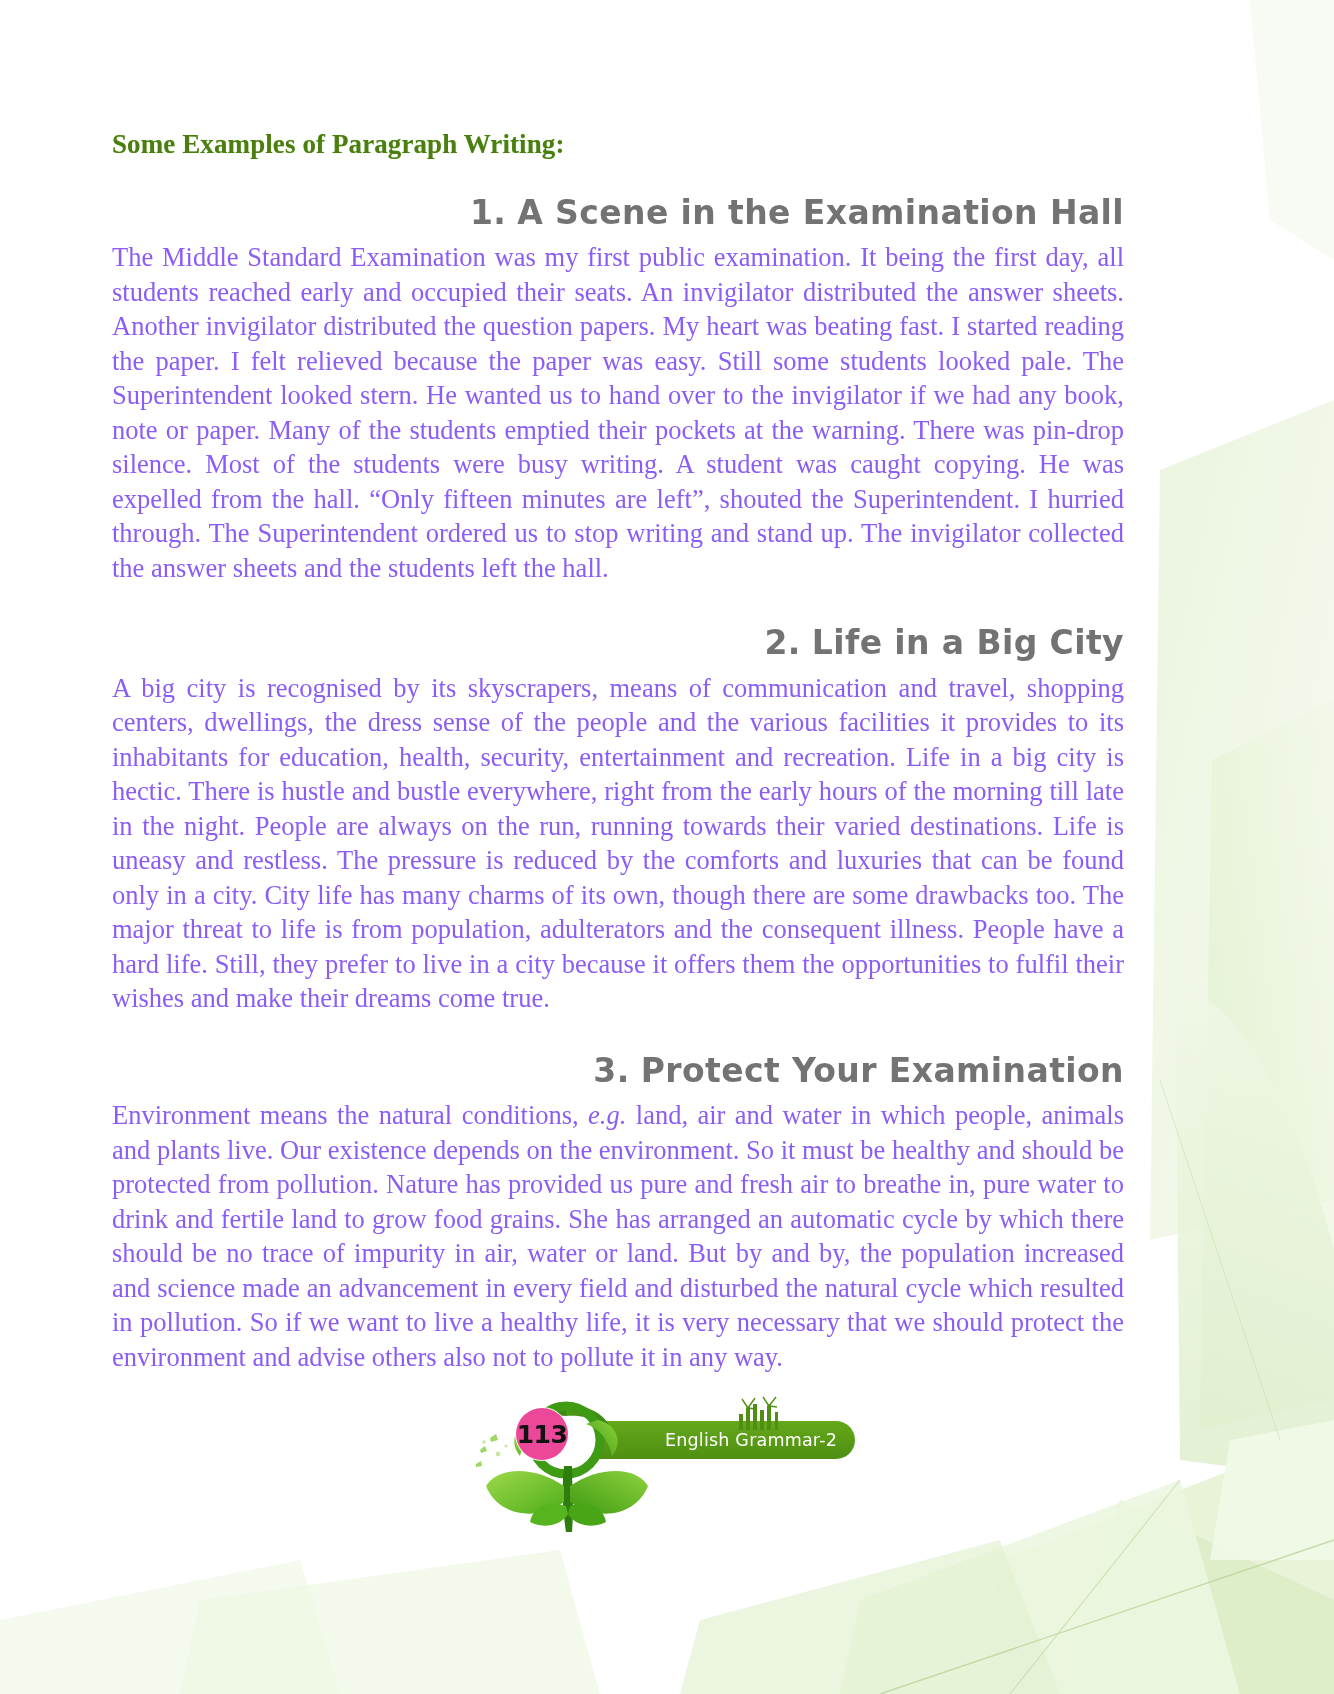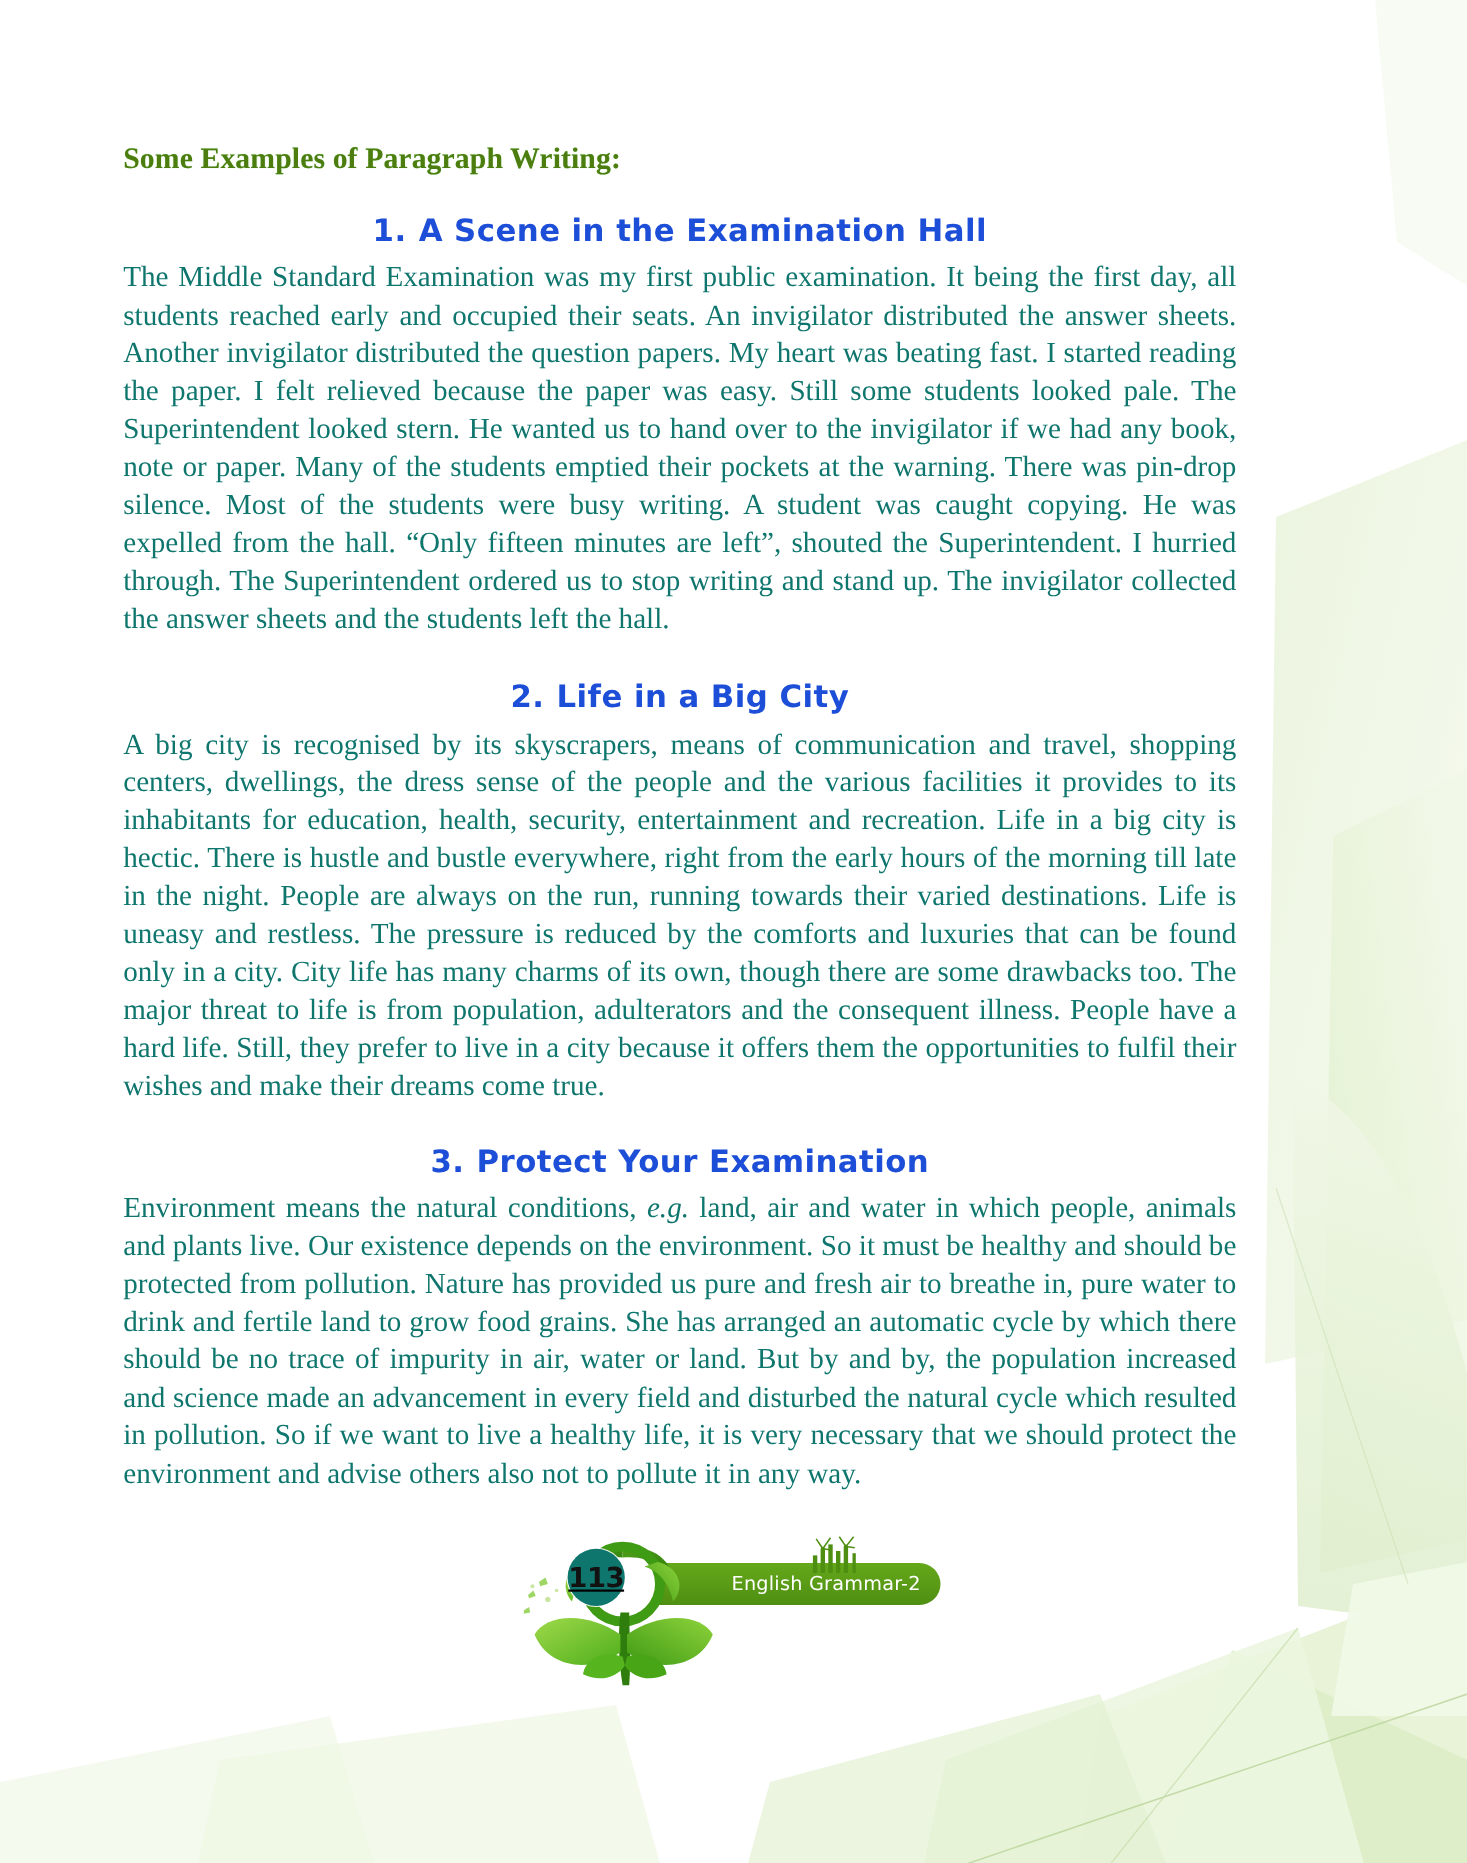--- a/index.html
+++ b/index.html
@@ -44,42 +44,42 @@
     font-weight: bold;
     font-size: 27px;
     letter-spacing: 0.1px;
     margin: 0;
     padding-top: 130px;
     line-height: 1.1;
     text-shadow: 0 0 1px rgba(34,212,34,0.35);
   }
 
   .item-heading {
-    text-align: center;
+    text-align: right;
     font-family: "DejaVu Sans", sans-serif;
     font-weight: bold;
-    font-size: 28px;
-    color: #1d4ed8;
+    font-size: 33px;
+    color: #737373;
     letter-spacing: 0.4px;
     margin: 0;
     line-height: 1.2;
   }
   .item-heading .num { margin-right: 11px; }
 
   .h1-pos { margin-top: 33px; }
   .h2-pos { margin-top: 38px; }
   .h3-pos { margin-top: 35px; }
 
   .para {
     text-align: justify;
     text-justify: inter-word;
     font-family: "Liberation Serif", serif;
     font-size: 26.5px;
     line-height: 34.5px;
-    color: #0f766e;
+    color: #8b5cf6;
     margin: 0;
     padding-top: 8px;
     -webkit-hyphens: none;
     hyphens: none;
   }
   .para em { font-style: italic; }
 
   
   .footer {
     position: absolute;
@@ -125,27 +125,26 @@
     width: 190px;
     height: 140px;
   }
   .page-num-circle {
     position: absolute;
     left: 64px;
     top: 6px;
     width: 52px;
     height: 52px;
     border-radius: 50%;
-    background: #0f766e;
+    background: #ec4899;
     display: flex;
     align-items: center;
     justify-content: center;
     z-index: 5;
     box-shadow: 0 0 0 1px rgba(255,255,255,0.9);
-    text-decoration: underline;
   }
   .page-num {
     font-family: "DejaVu Sans", sans-serif;
     font-weight: bold;
     font-size: 25px;
     color: #121212;
     letter-spacing: -0.5px;
   }
   .skyline {
     position: absolute;

